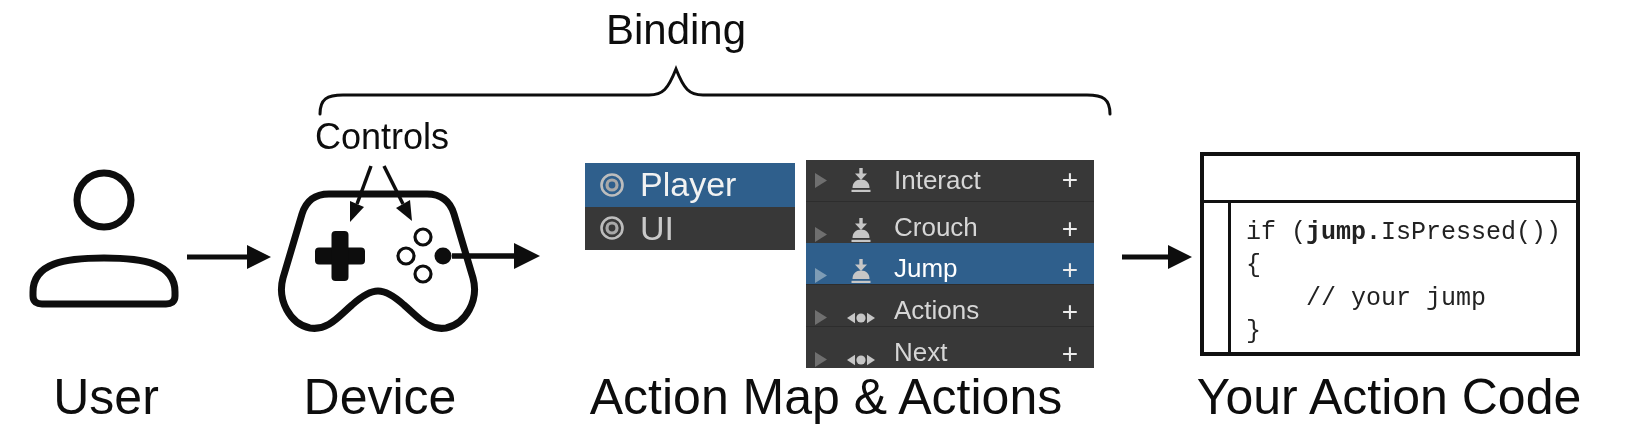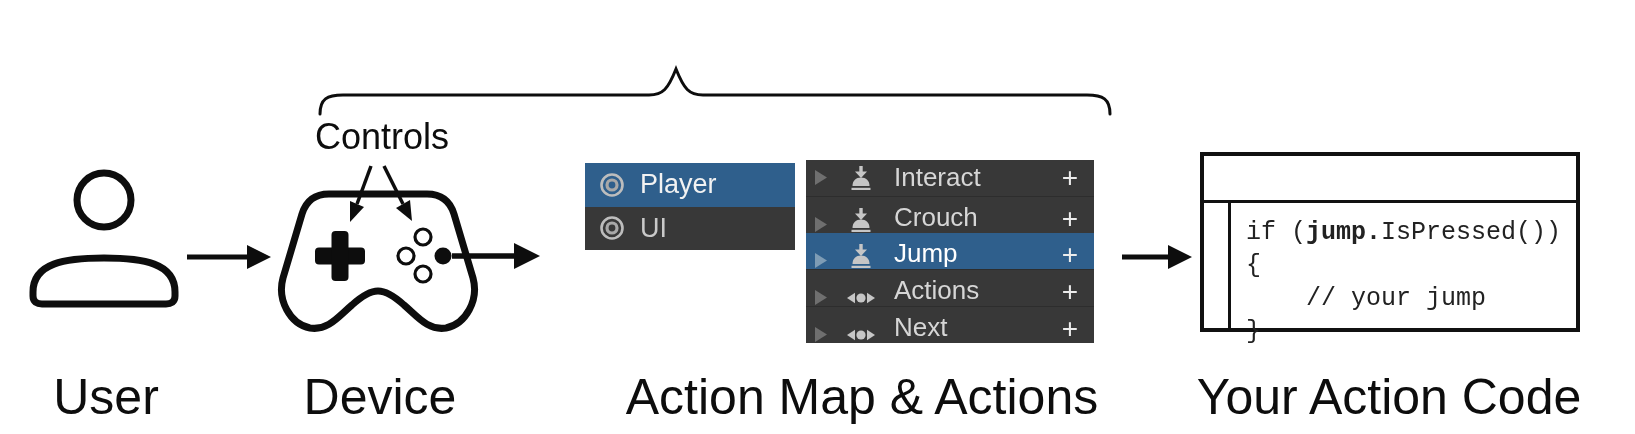--- a/index.html
+++ b/index.html
@@ -6,59 +6,59 @@
   #canvas {
     position:relative; width:1635px; height:434px; background:#ffffff;
     font-family:"Liberation Sans", sans-serif; color:#0d0d0d; overflow:hidden;
   }
   .diagram-label { position:absolute; transform:translateX(-50%); white-space:nowrap; color:#0d0d0d; }
   .lbl-binding  { left:676px; top:6px;  font-size:42px; }
   .lbl-controls { left:382px; top:116px; font-size:36px; }
   .lbl-bottom   { top:368px; font-size:50px; }
   .lbl-user     { left:106px; }
   .lbl-device   { left:380px; }
-  .lbl-map      { left:826px;margin-left:36px; }
+  .lbl-map      { left:826px; }
   .lbl-code     { left:1389px; }
 
   svg.overlay { position:absolute; left:0; top:0; }
 
   
   .map-panel {
     position:absolute; left:585px; top:163px; width:210px; height:87px;
     display:flex; flex-direction:column;
   }
   .map-row {
     flex:1; display:flex; align-items:center; padding-left:13px;
-    background:var(--panel-dark, #383838); color:#c9c9c9; font-size:27px;
+    background:var(--panel-dark, #383838); color:#c9c9c9; font-size:34px;
   }
   .map-row.selected { background:var(--selection-blue, #2F5F8C); color:#f2f2f2; }
   .map-row .map-ic { width:28px; height:28px; margin-right:14px; flex:0 0 auto; }
 
   
   .actions-panel {
-    position:absolute; left:806px; top:160px; width:288px; height:183px;
+    position:absolute; left:806px; top:160px; width:288px; height:208px;
     display:flex; flex-direction:column;
   }
   .action-row {
     flex:1; display:flex; align-items:center; padding:0 16px 0 8px;
     background:var(--panel-dark, #383838); color:#d6d6d6; font-size:26px;
     box-sizing:border-box;
   }
   .action-row + .action-row { border-top:1px solid rgba(0,0,0,0.18);align-items:flex-end; }
   .action-row.selected { background:var(--selection-blue, #2F5F8C); color:#ffffff; border-top-color:transparent; }
   .foldout { width:14px; height:17px; flex:0 0 auto; }
   .foldout polygon { fill:#6f6f6f; }
   .action-row.selected .foldout polygon { fill:#7e9cb5; }
   .icon-slot { width:30px; display:flex; justify-content:center; margin-left:18px; flex:0 0 auto; }
   .action-label { margin-left:18px; }
   .add-btn { margin-left:auto; font-size:28px; color:#ececec; line-height:1; }
 
   
   .code-box {
-    position:absolute; left:1200px; top:152px; width:380px; height:180px;
+    position:absolute; left:1200px; top:152px; width:380px; height:204px;
     border:4px solid #111; background:#fff; box-sizing:border-box;
   }
   .code-titlebar {
     position:absolute; left:0; right:0; top:0; height:44px;
     border-bottom:3px solid #111;
   }
   .code-gutter { position:absolute; left:24px; top:47px; bottom:0; width:3px; background:#111; }
   .code-text {
     position:absolute; left:42px; top:60px;
     font-family:"Liberation Mono", monospace; font-size:25px; line-height:33px; color:#222;
@@ -110,20 +110,21 @@
       <line x1="452" y1="256" x2="514" y2="256" stroke="#0d0d0d" stroke-width="5.5"></line>
       <polygon points="514,243 540,256 514,269" fill="#0d0d0d"></polygon>
     </g>
 
     <g>
       <line x1="1122" y1="257" x2="1168" y2="257" stroke="#0d0d0d" stroke-width="5"></line>
       <polygon points="1168,245 1192,257 1168,269" fill="#0d0d0d"></polygon>
     </g>
   </svg>
 
+  <div class="diagram-label lbl-binding">Binding</div>
   <div class="diagram-label lbl-controls">Controls</div>
   <div class="diagram-label lbl-bottom lbl-user">User</div>
   <div class="diagram-label lbl-bottom lbl-device">Device</div>
   <div class="diagram-label lbl-bottom lbl-map">Action Map &amp; Actions</div>
   <div class="diagram-label lbl-bottom lbl-code">Your Action Code</div>
 
   <div class="map-panel">
     <div class="map-row selected">
       <svg class="map-ic" viewBox="0 0 28 28">
         <circle cx="14" cy="14" r="10.5" fill="none" stroke="#bdbdbd" stroke-width="2.6"></circle>

